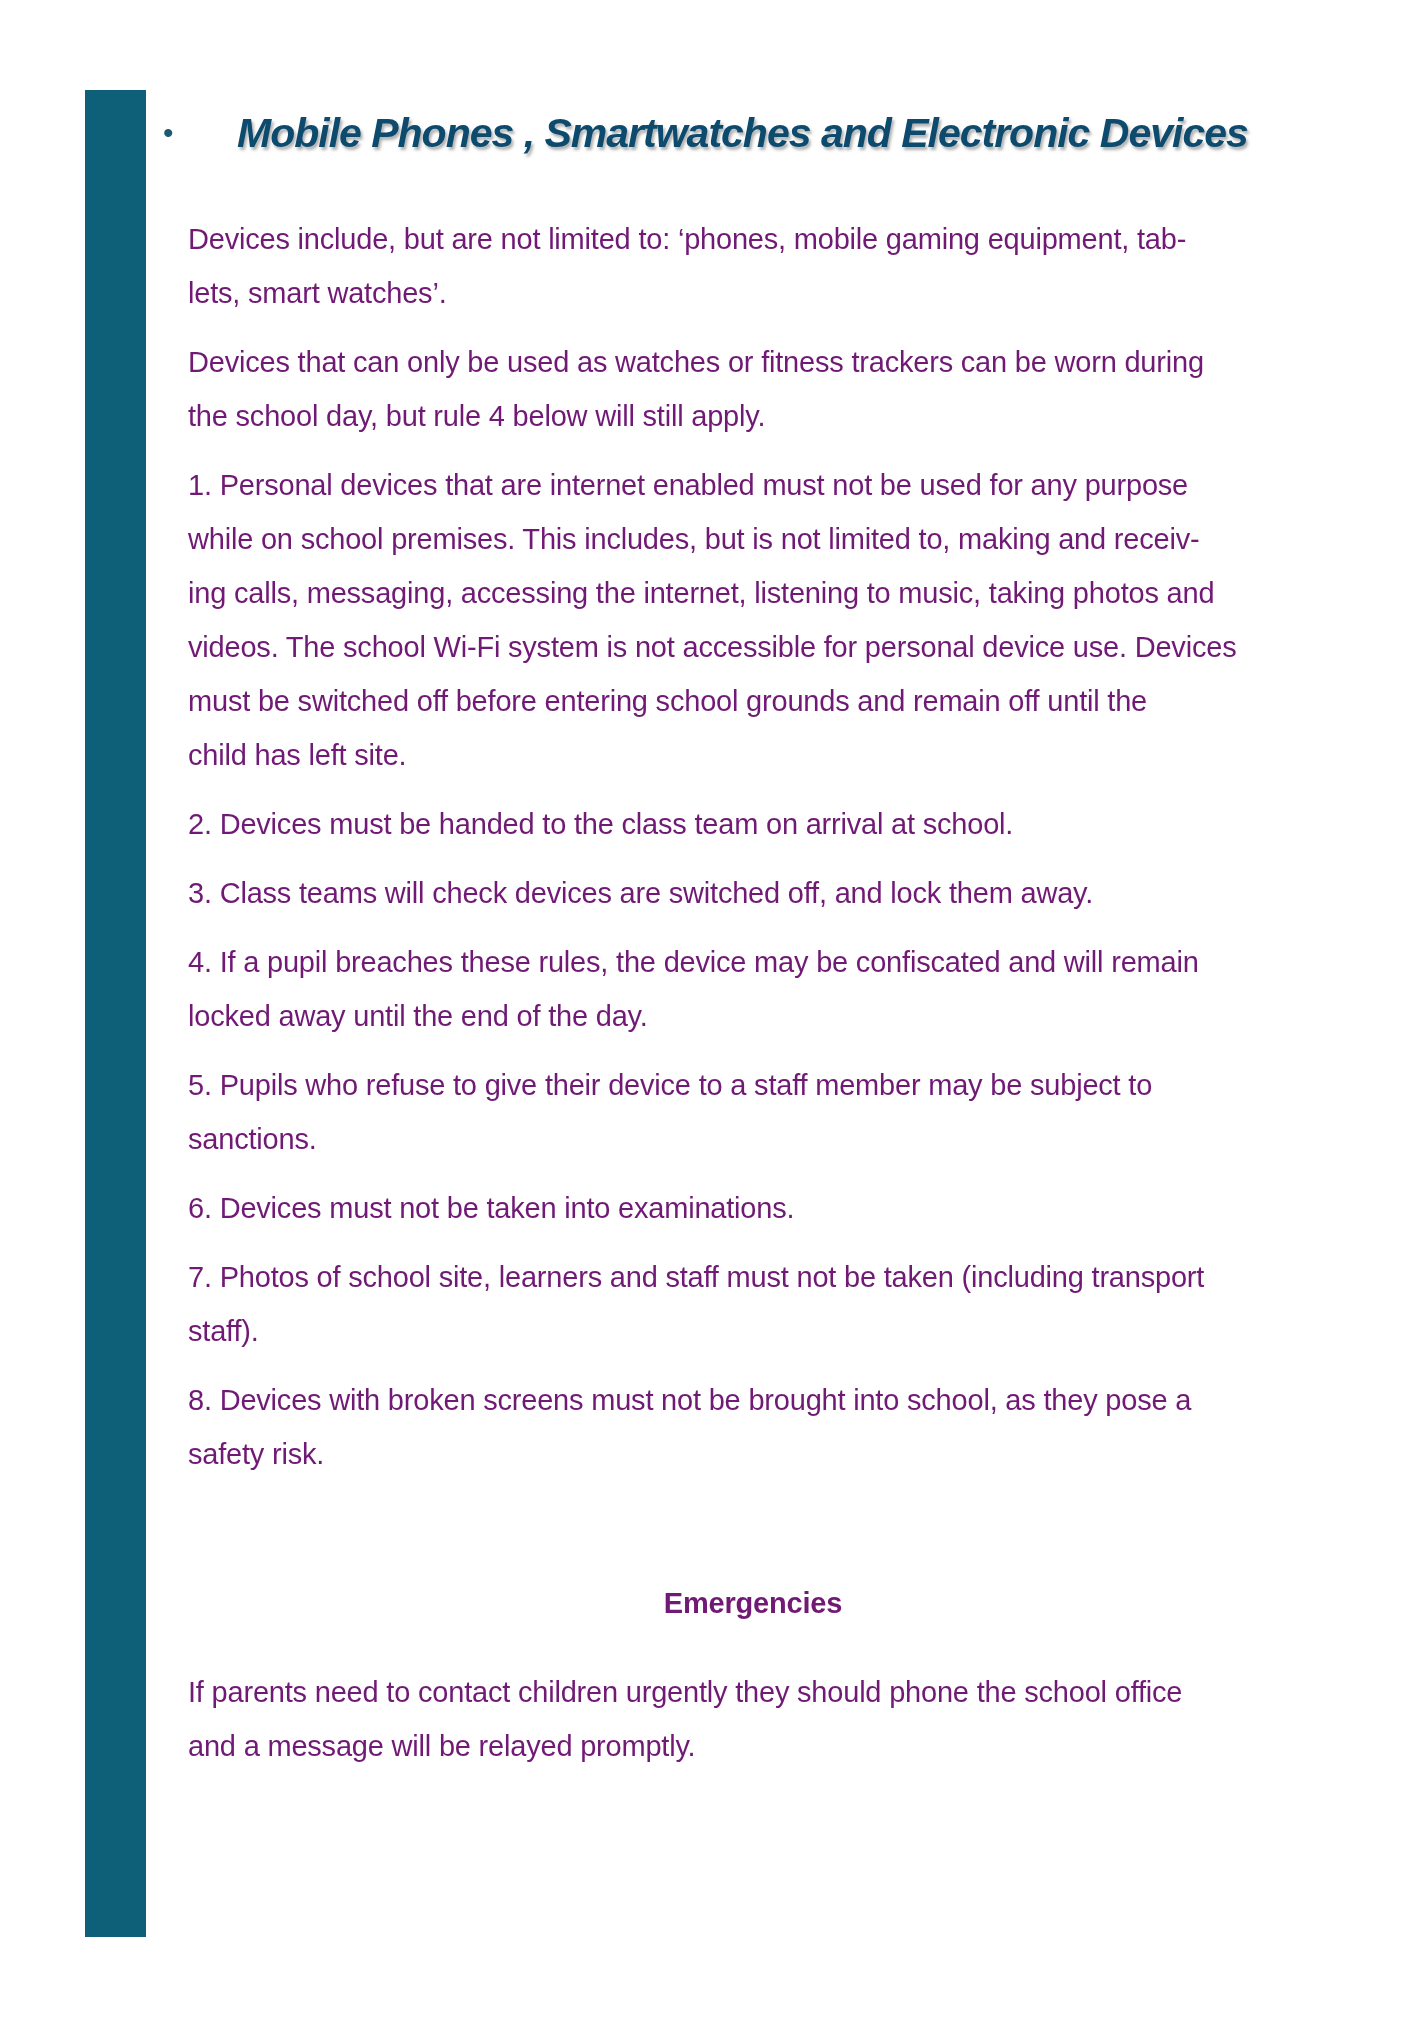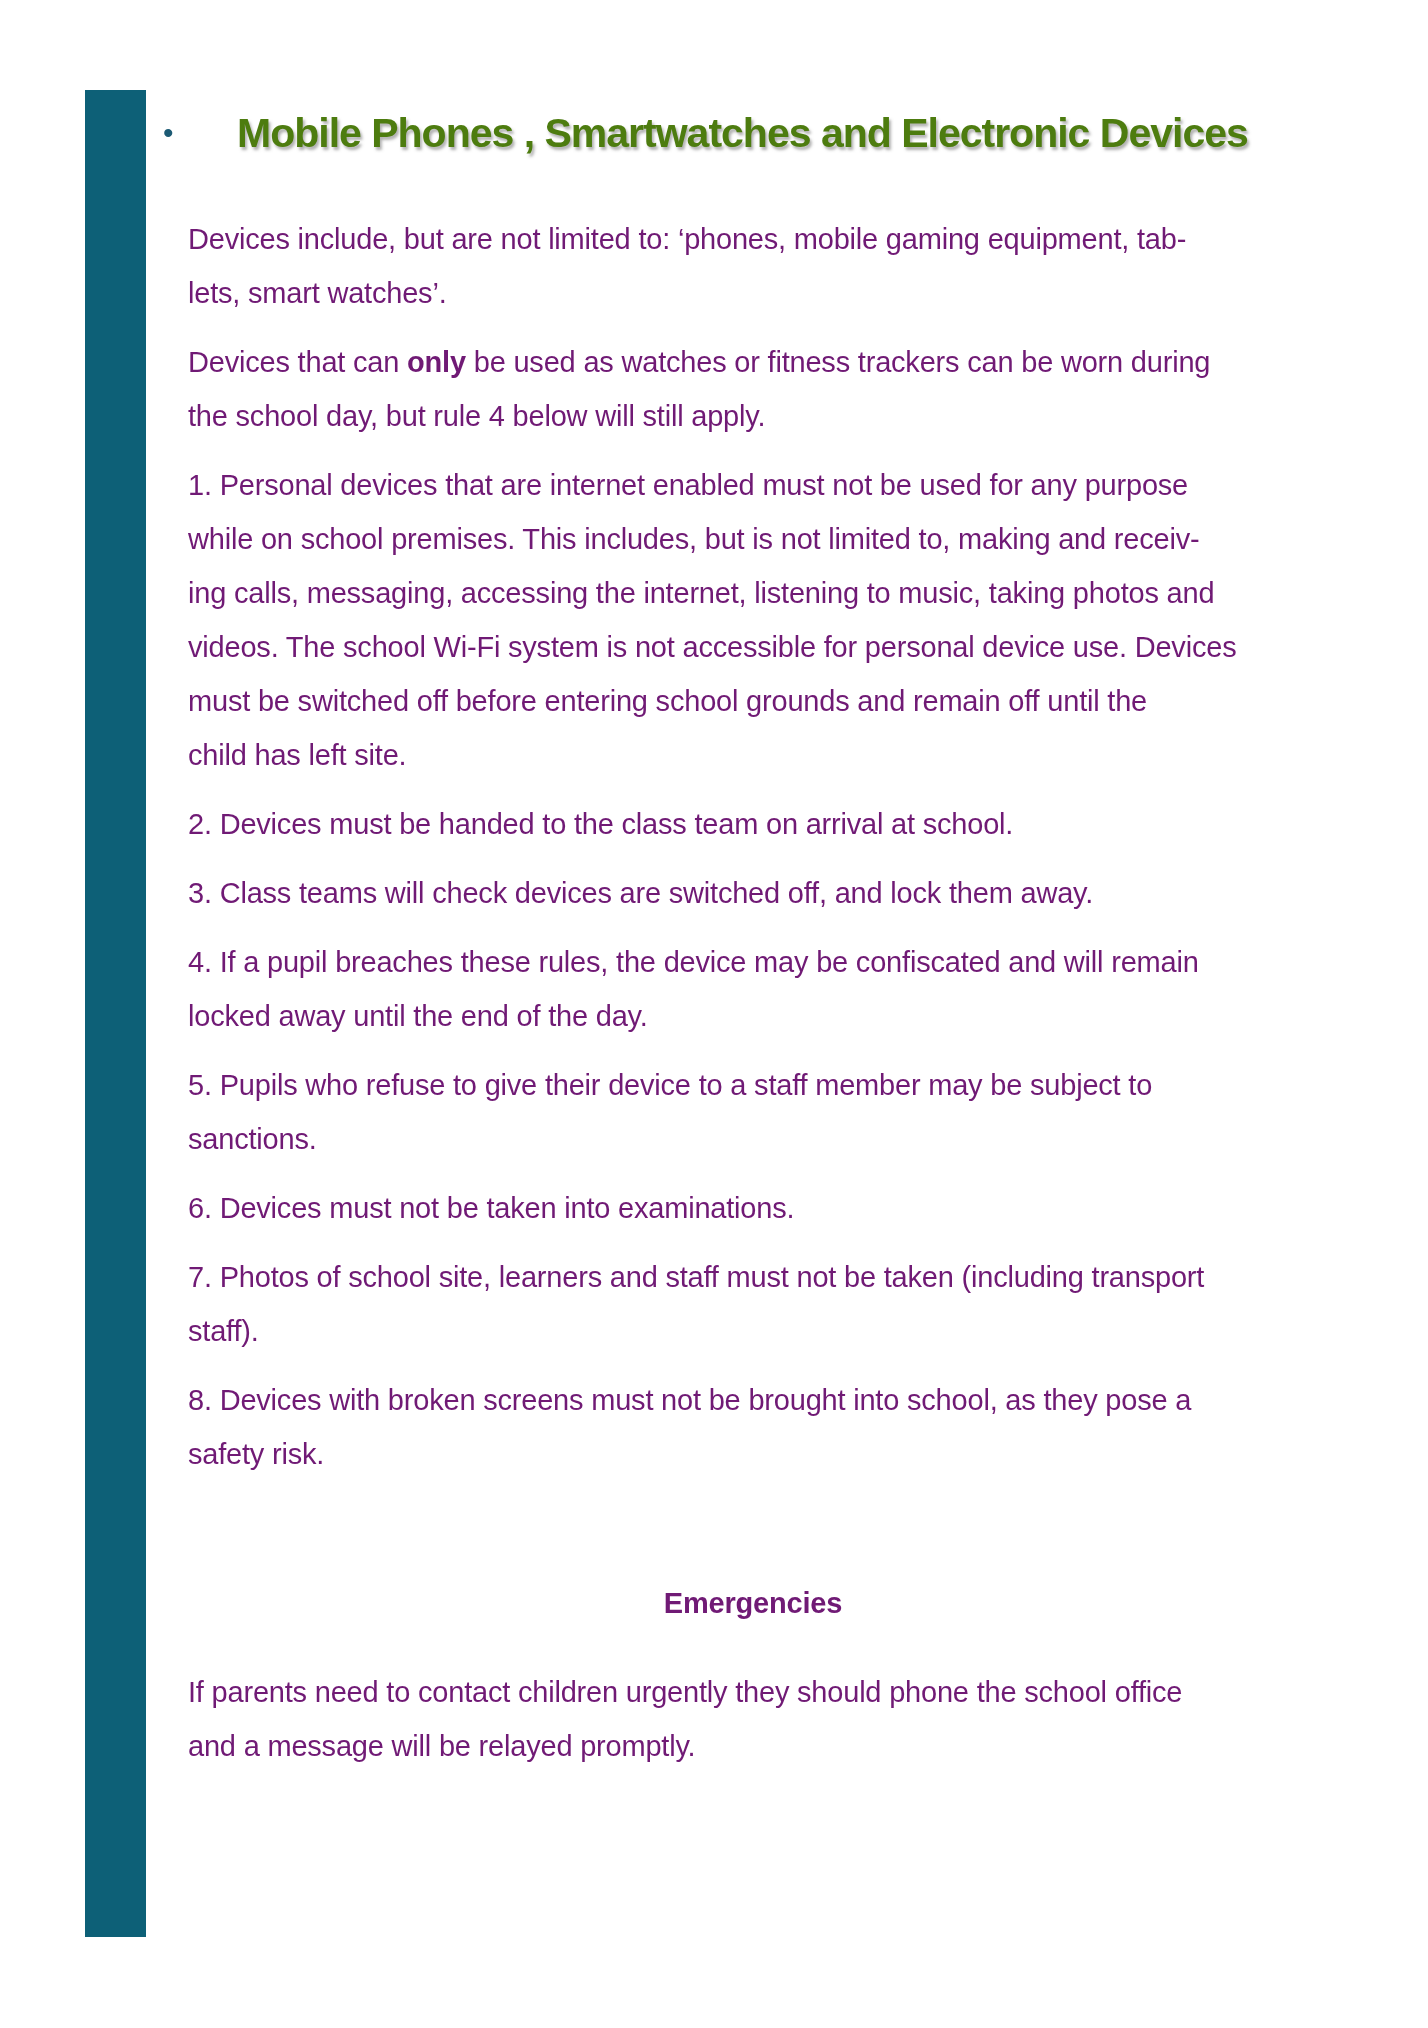--- a/index.html
+++ b/index.html
@@ -54,32 +54,32 @@
     letter-spacing: -0.2px;
   }
   .content p { margin: 0 0 15px 0; }
   .subheading {
     margin: 95px 0 35px 0;
     font-size: 29px;
     font-weight: 700;
     line-height: 54px;
     text-align: center;
   }
-  strong { font-weight: 700; text-align: right; }
+  strong { font-weight: 400; text-align: right; }
 </style>
 </head>
 <body>
 
 <div class="page">
 
   <div class="accent-bar" style="background-color: rgb(13, 96, 119);"></div>
 
   <div class="heading-row">
     <span class="bullet" style="color: rgb(28, 90, 116);">•</span>
-    <h1 class="title" style="color: #4d7c0f;">Mobile Phones , Smartwatches and Electronic Devices</h1>
+    <h1 class="title" style="color: #0c4a6e; font-style: italic;">Mobile Phones , Smartwatches and Electronic Devices</h1>
   </div>
 
   <div class="content" style="color: #701a75;">
 
     <p>Devices include, but are not limited to: ‘phones, mobile gaming equipment, tab-<br>lets, smart watches’.</p>
 
     <p><span>Devices that can </span><strong>only</strong><span> be used as watches or fitness trackers can be worn during</span><br><span>the school day, but rule 4 below will still apply.</span></p>
 
     <p>1. Personal devices that are internet enabled must not be used for any purpose<br>while on school premises. This includes, but is not limited to, making and receiv-<br>ing calls, messaging, accessing the internet, listening to music, taking photos and<br>videos. The school Wi-Fi system is not accessible for personal device use. Devices<br>must be switched off before entering school grounds and remain off until the<br>child has left site.</p>
     <p>2. Devices must be handed to the class team on arrival at school.</p>

